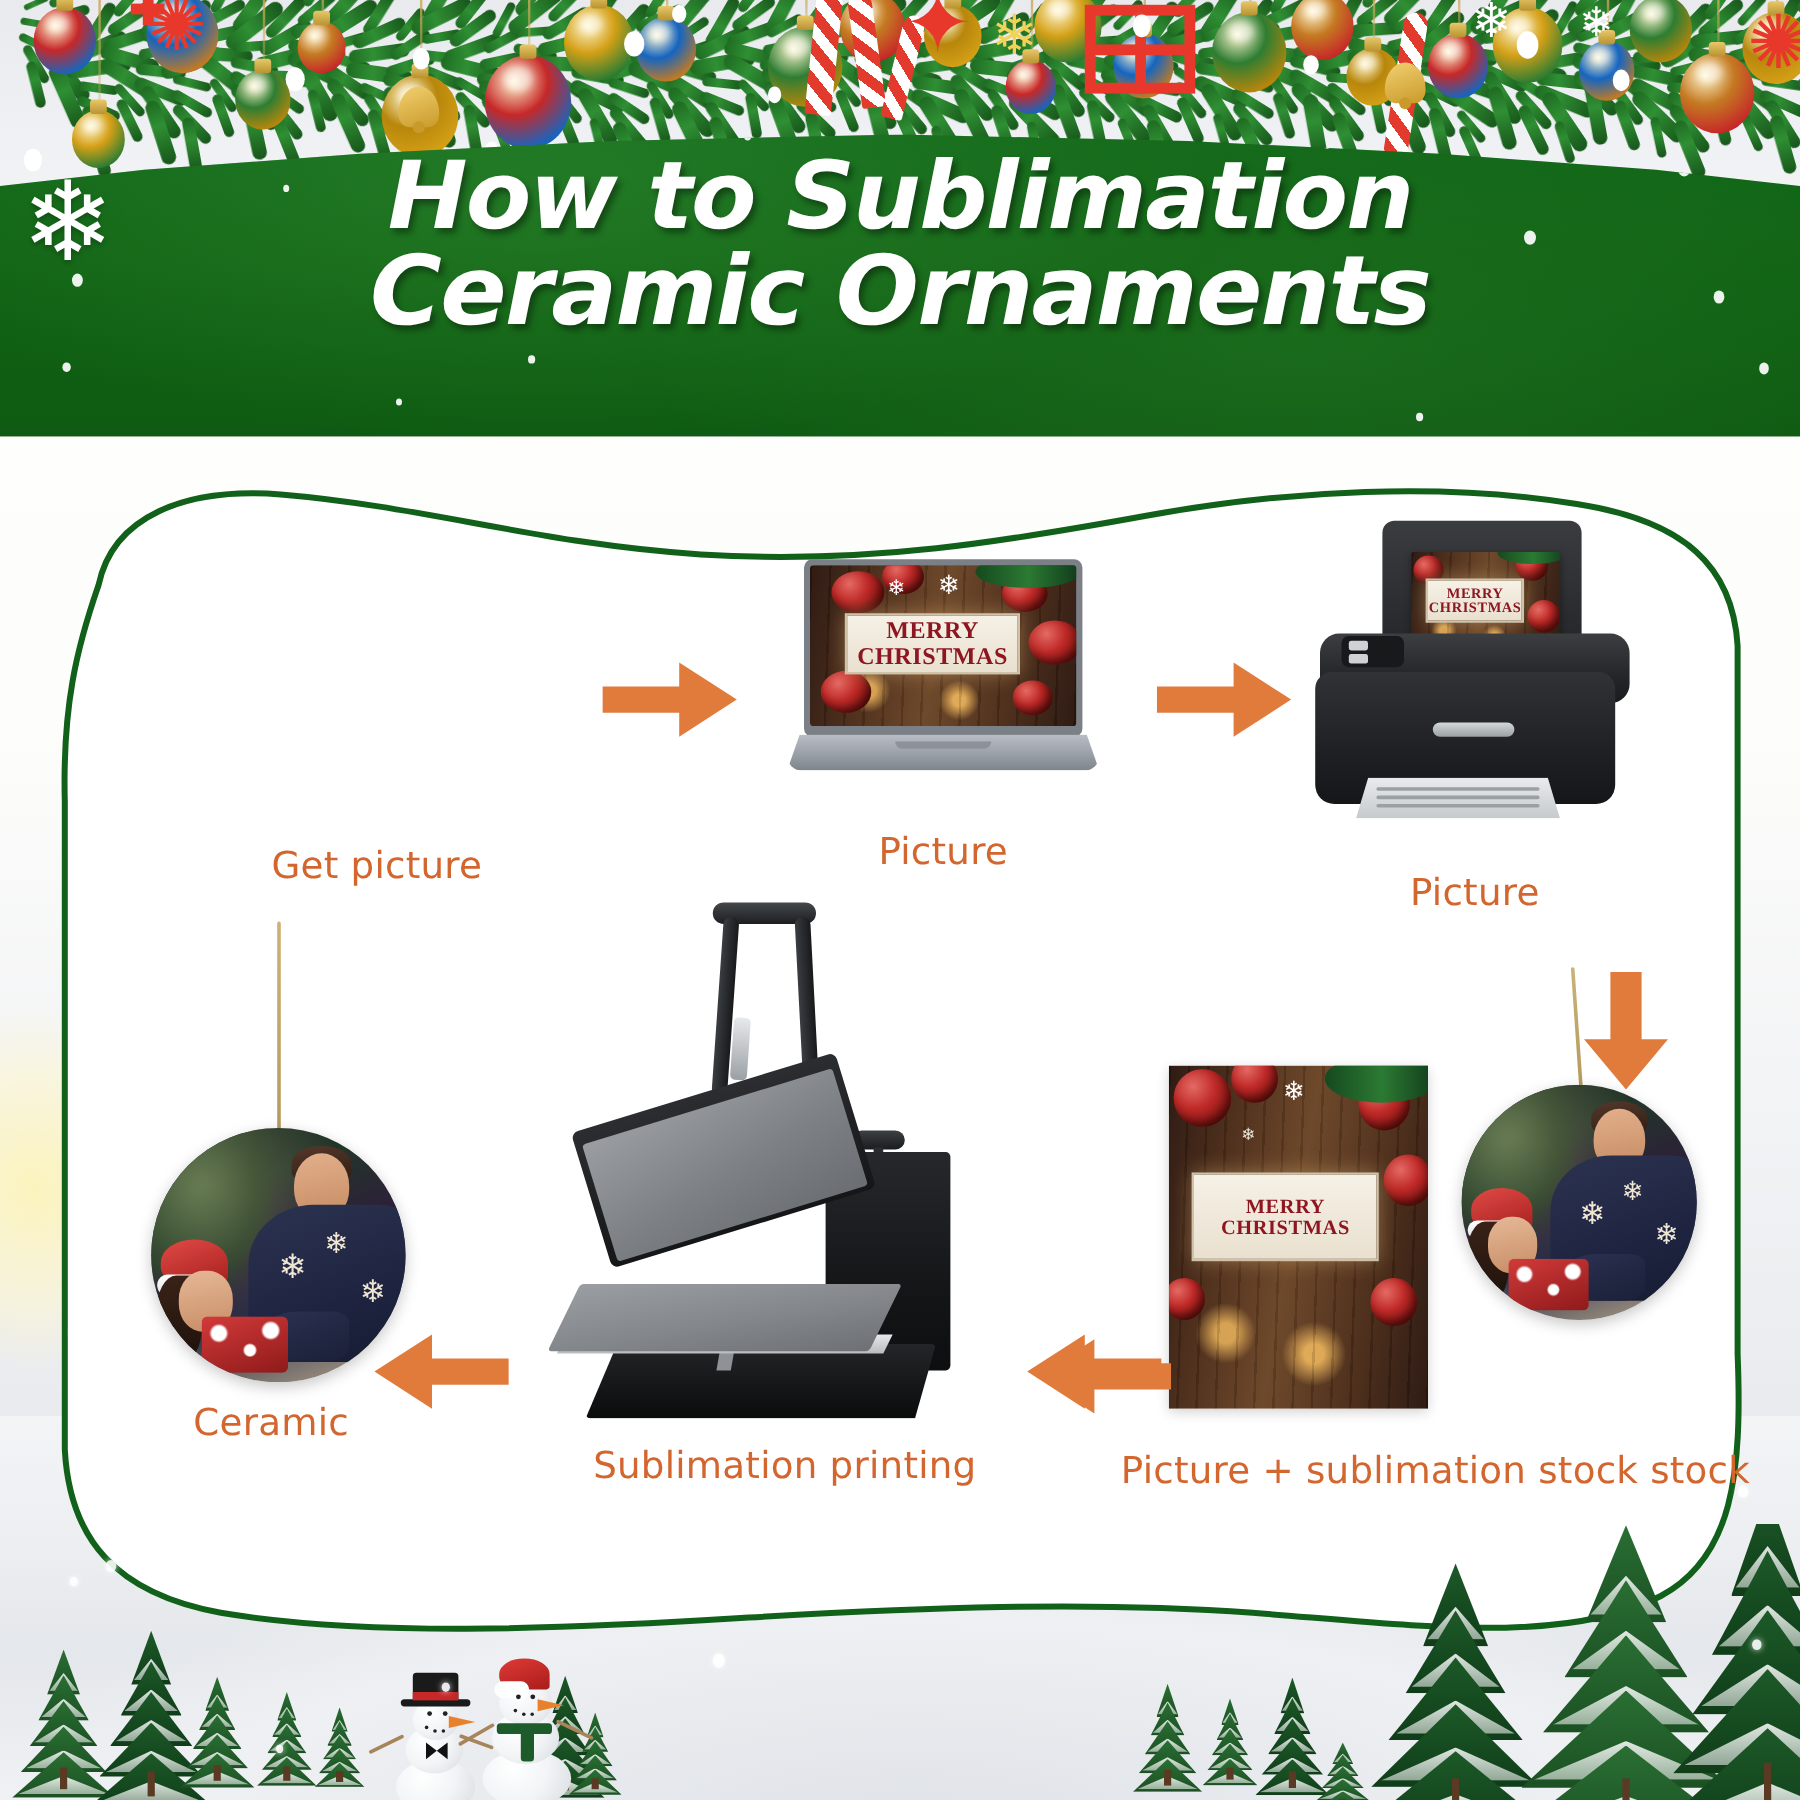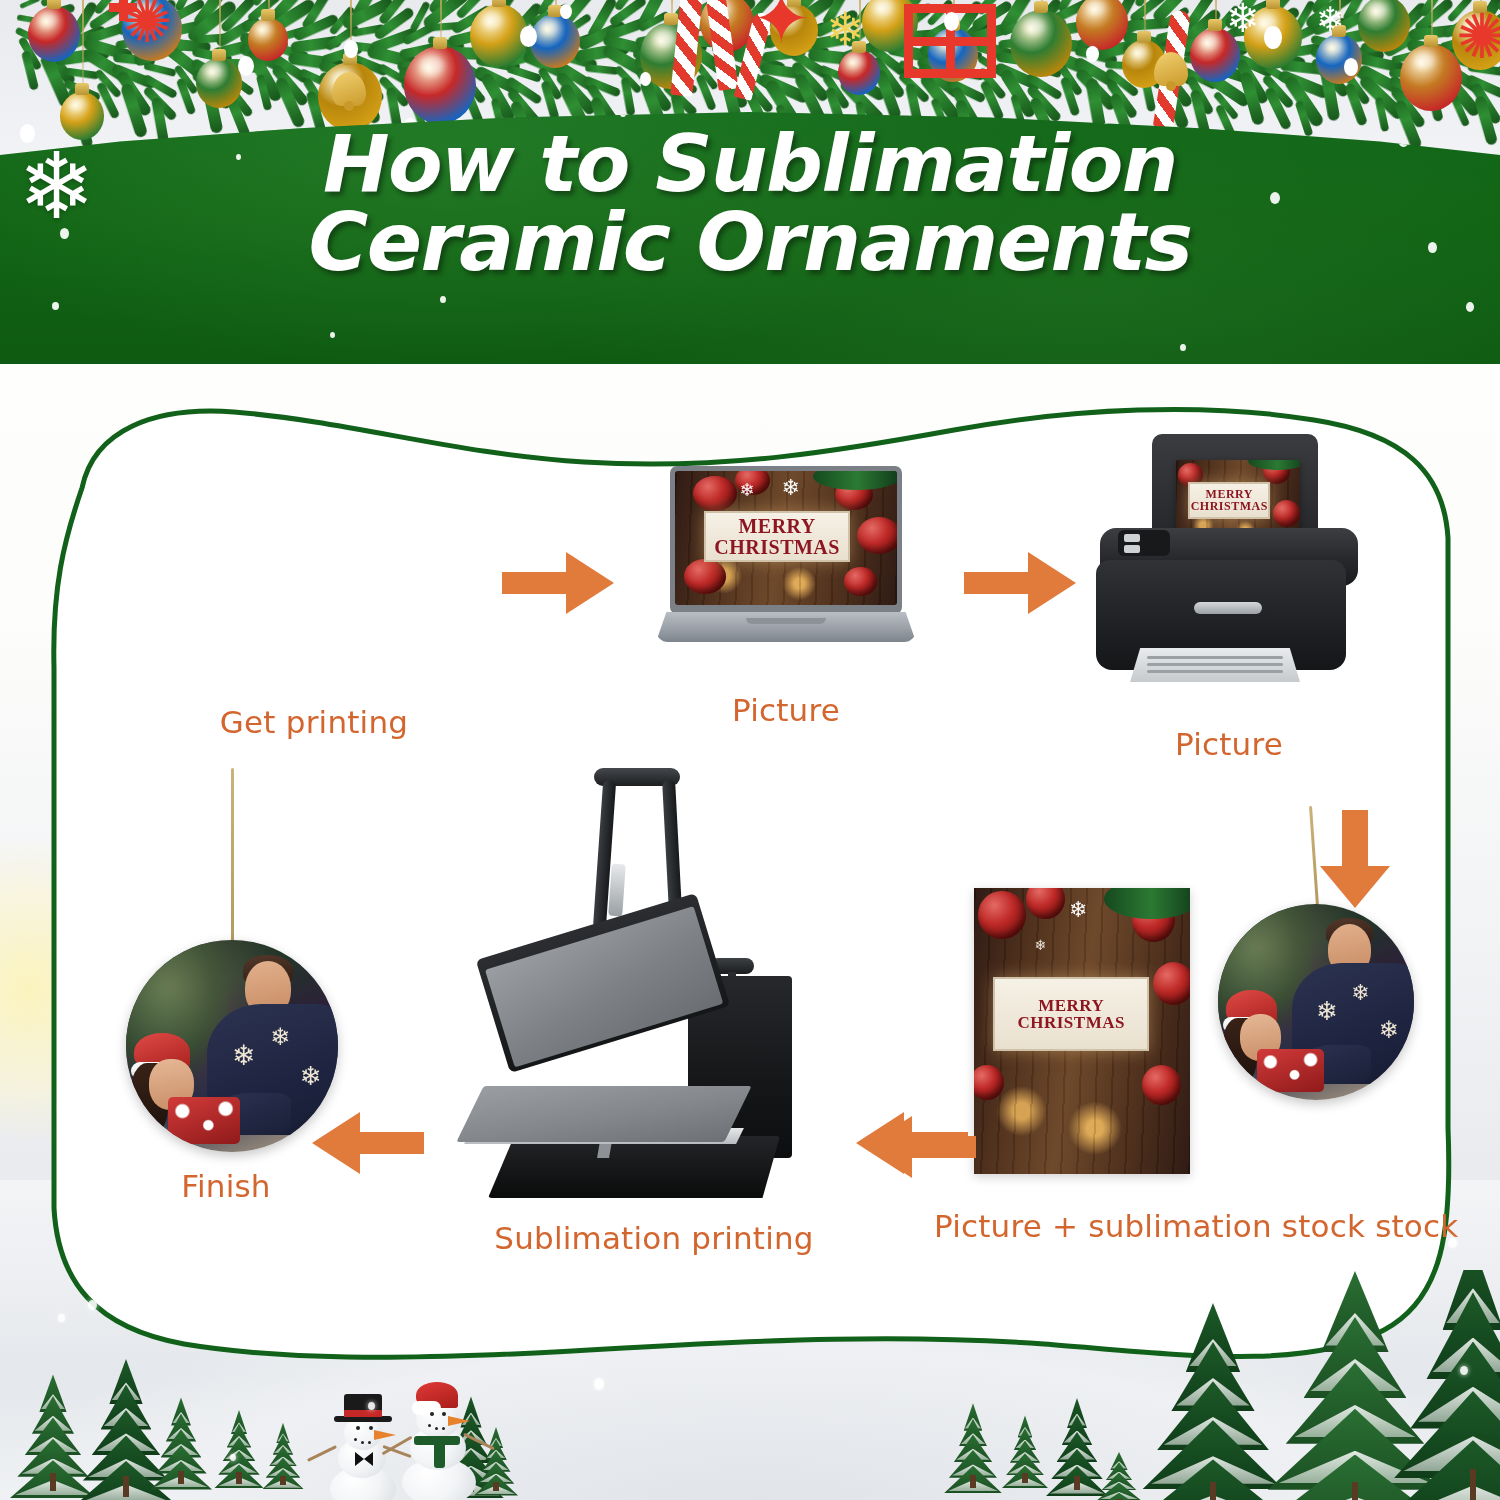--- a/index.html
+++ b/index.html
@@ -1130,21 +1130,21 @@
                C 880 966, 740 972, 600 980
                C 440 990, 280 996, 160 976
                C 72 960, 34 914, 30 840
                L 30 300
                C 28 220, 40 172, 58 120 Z" fill="#ffffff" stroke="#11611a" stroke-width="5"></path>
     </svg>
 
     <div class="card-inner">
 
       <div class="node" style="left:110px; top:100px; width:360px; height:300px;">
-        <div class="node-label" style="top:236px;">Get printing</div>
+        <div class="node-label" style="top:236px;">Get picture</div>
       </div>
 
       <div class="arrow" style="left:478px; top:180px;">
         <svg width="114" height="70" viewBox="0 0 114 70">
             <path d="M0 24 H64 V4 L112 35 L64 66 V46 H0 Z" fill="#e17b3c"></path>
           </svg>
       </div>
 
       <div class="node" style="left:612px; top:98px; width:300px; height:290px;">
         <div class="laptop" style="left:20px;">
@@ -1268,21 +1268,21 @@
         </div>
         <div class="node-label" style="top:340px;">Picture + sublimation stock stock</div>
       </div>
 
       <div class="arrow" style="left:830px; top:740px;">
         <svg width="114" height="70" viewBox="0 0 114 70">
             <path d="M114 24 H50 V4 L2 35 L50 66 V46 H114 Z" fill="#e17b3c"></path>
           </svg>
       </div>
 
-      <div class="node" style="left:400px; top:400px; width:460px; height:500px;">
+      <div class="node" style="left:400px; top:384px; width:460px; height:500px;">
         <div class="press" style="left:50px; top:0;">
           <div class="hp-handle-bar"></div>
           <div class="hp-arm-l"></div>
           <div class="hp-arm-r"></div>
           <div class="hp-chrome"></div>
           <div class="hp-arm-low"></div>
           <div class="hp-knob"></div>
           <div class="hp-column"></div>
           <div class="hp-upper">
               <div class="hp-upper-plate"></div>
@@ -1319,21 +1319,21 @@
               <div class="woman-hat">
                   <i></i>
                 </div>
               <div class="woman-hair"></div>
               <div class="woman-head"></div>
               <div class="arm"></div>
               <div class="gift"></div>
             </div>
           </div>
         </div>
-        <div class="node-label" style="top:400px;">Finish</div>
+        <div class="node-label" style="top:400px;">Ceramic</div>
       </div>
 
     </div>
   </div>
 
   <div class="arrow" style="position:absolute; left:862px; top:1112px;">
     <svg width="114" height="70" viewBox="0 0 114 70">
         <path d="M114 24 H50 V4 L2 35 L50 66 V46 H114 Z" fill="#e17b3c"></path>
       </svg>
   </div>

